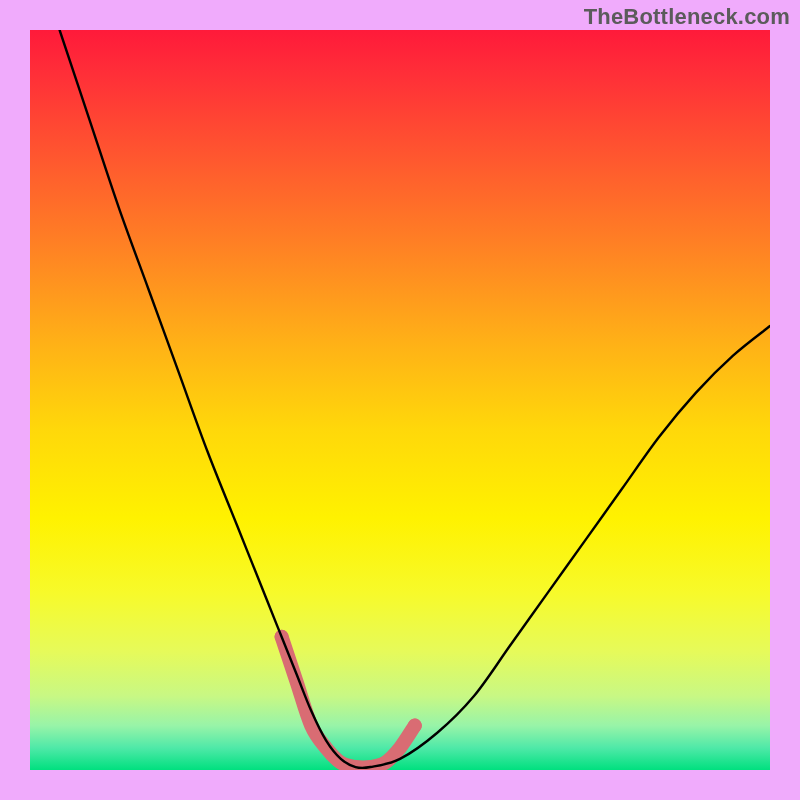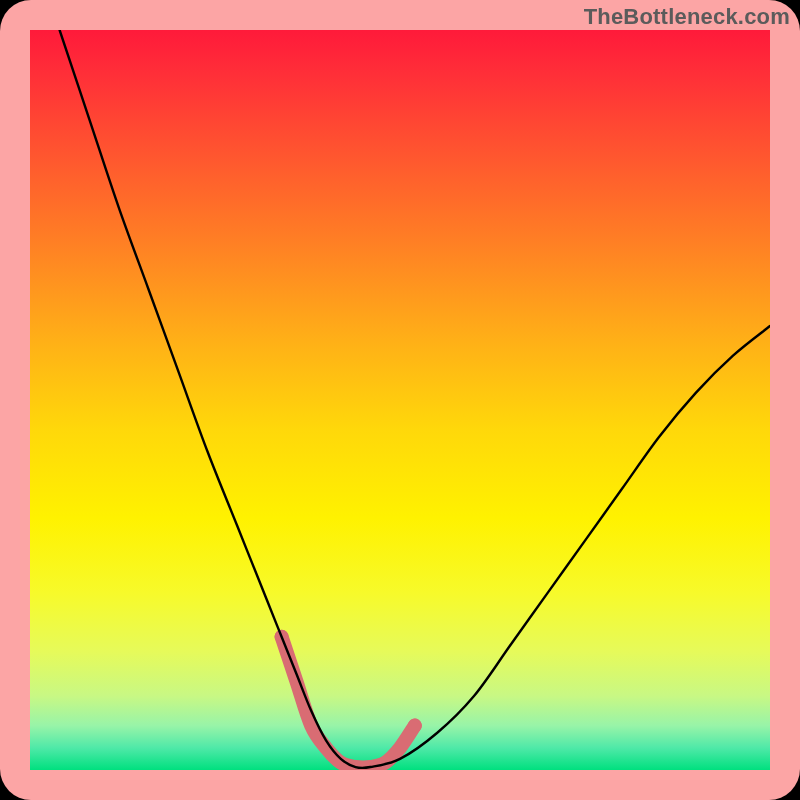--- a/index.html
+++ b/index.html
@@ -8,22 +8,21 @@
     width: 800px;
     height: 800px;
     background: #000;
     overflow: hidden;
     font-family: Arial, Helvetica, sans-serif;
   }
   .frame {
     position: relative;
     width: 800px;
     height: 800px;
-    background: #fca5a5;
-    border-radius: 31px;
+    background: #f0abfc;
   }
   .watermark {
     position: absolute;
     top: 4px;
     right: 10px;
     color: #5b5b5b;
     font-size: 22px;
     font-weight: 600;
     letter-spacing: 0.2px;
     z-index: 10;

